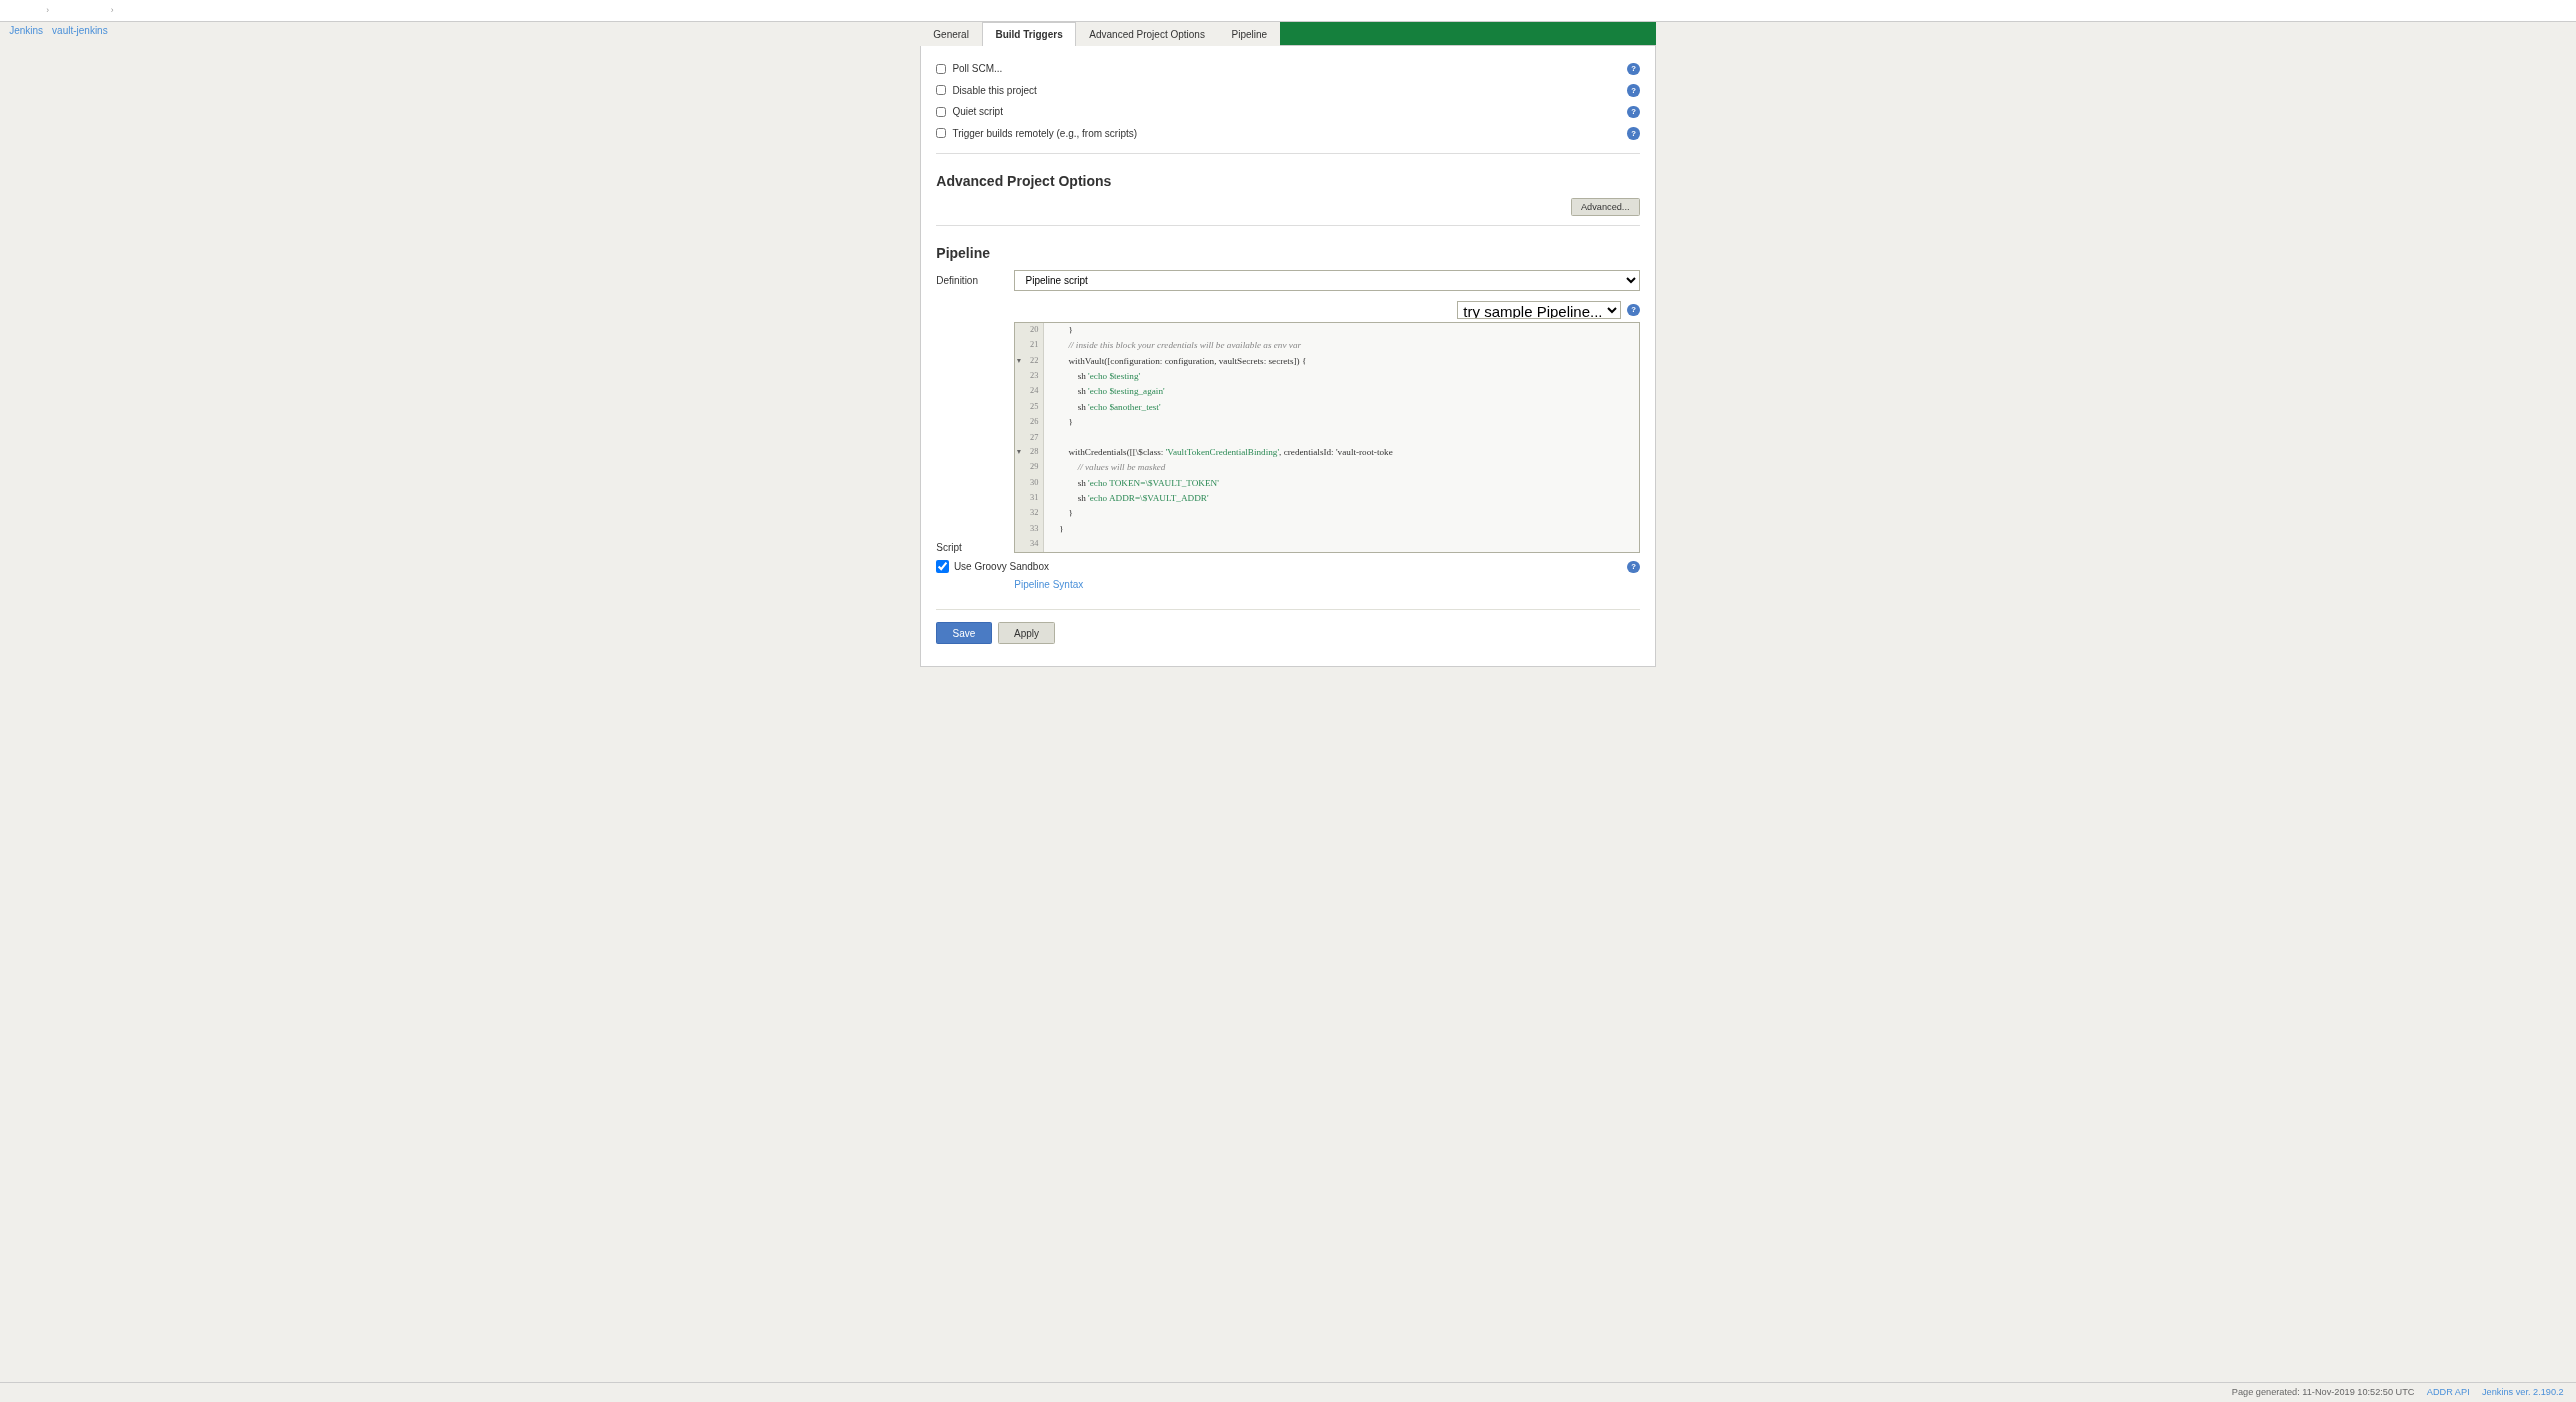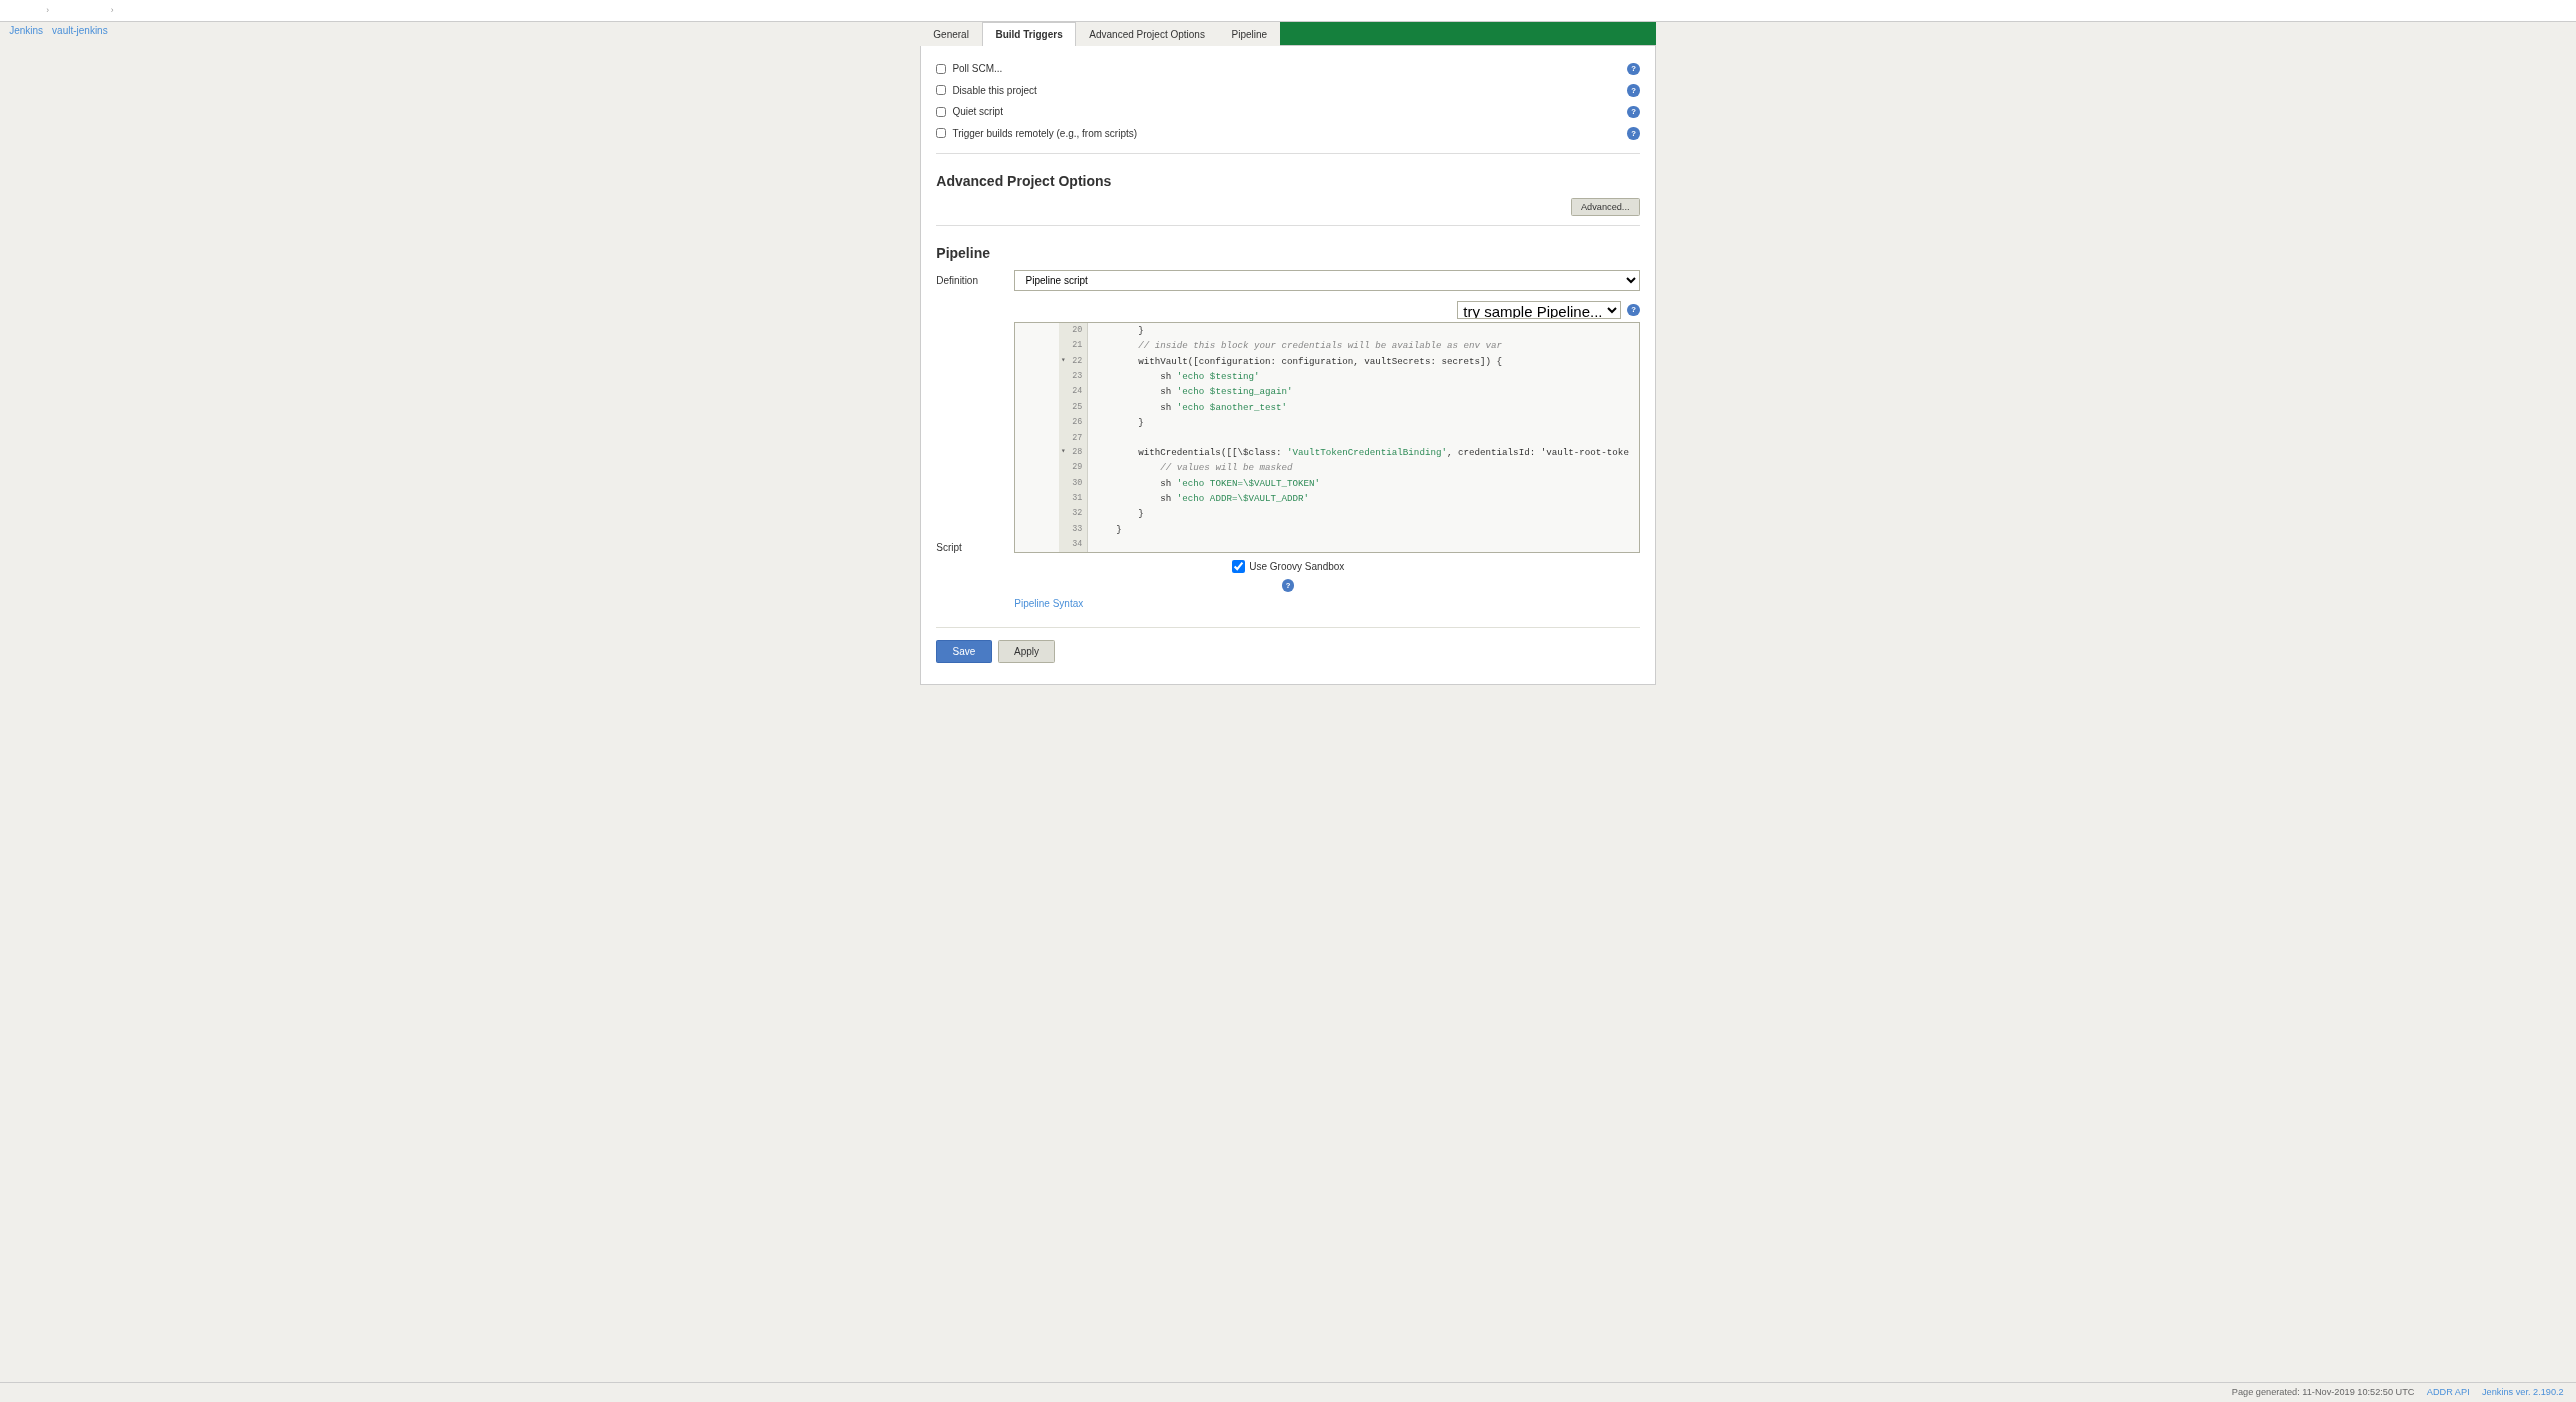--- a/index.html
+++ b/index.html
@@ -179,26 +179,25 @@
       border: 0.8px solid #b0b0a0;
       background: #fff;
       padding: 0 1px;
       cursor: pointer;
     }
 
     
     .code-editor {
       background: #f8f8f6;
       border: 0.8px solid #b0b0a0;
-      font-family: Liberation Mono, monospace;
+      font-family: Liberation Serif, serif;
       font-size: 9.2px;
       line-height: 1.5;
       overflow: auto;
       min-height: 169px;
-      padding-left: 44px;
     }
     .code-table {
       width: 100%;
       border-collapse: collapse;
     }
     .line-number {
       background: #e8e8e0;
       color: #888;
       text-align: right;
       padding: 0.8px 4.6px 0.8px 3.1px;
@@ -227,21 +226,20 @@
     .line-content .str { color: #2e8b57; }
     .line-content .cm { color: #888; font-style: italic; }
 
     
     .groovy-row {
       display: flex;
       align-items: center;
       gap: 6.1px;
       margin-top: 6.1px;
       justify-content: space-between;
-      flex-direction: column;
     }
     .groovy-left {
       display: flex;
       align-items: center;
       gap: 4.6px;
     }
 
     
     .pipeline-syntax-link {
       color: #4a90d9;

